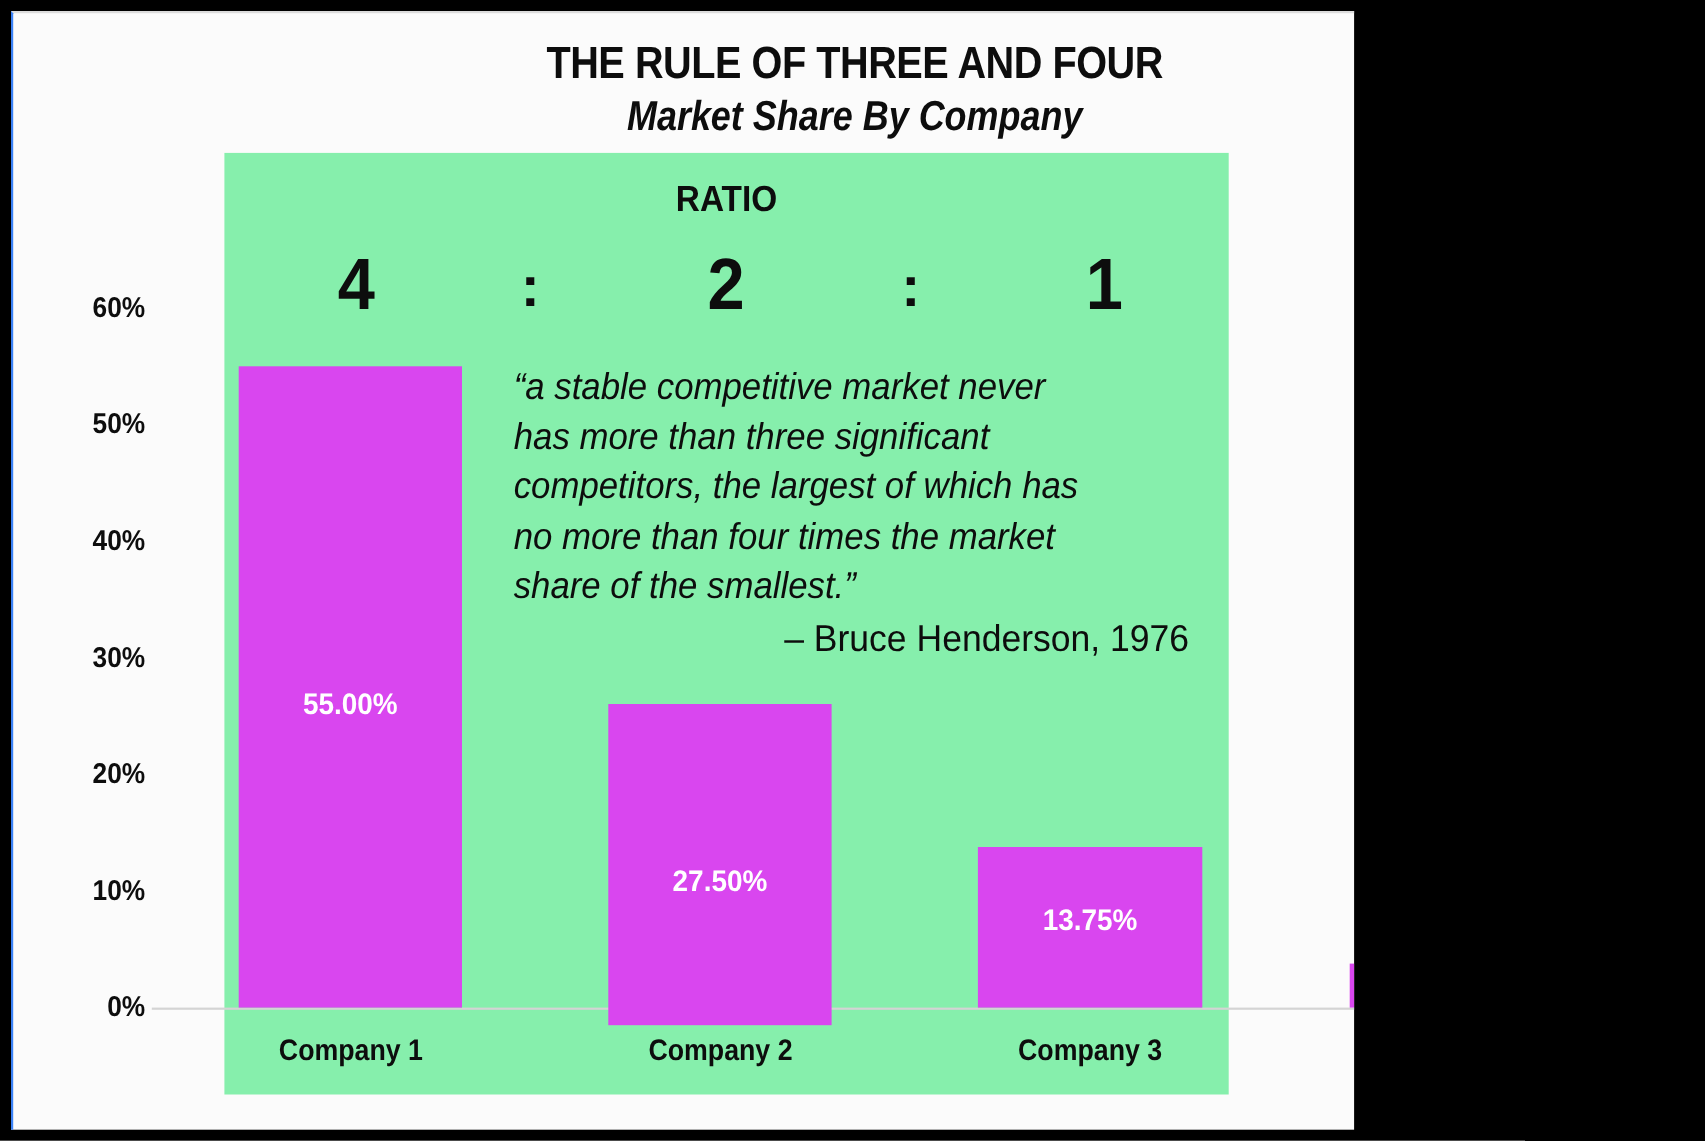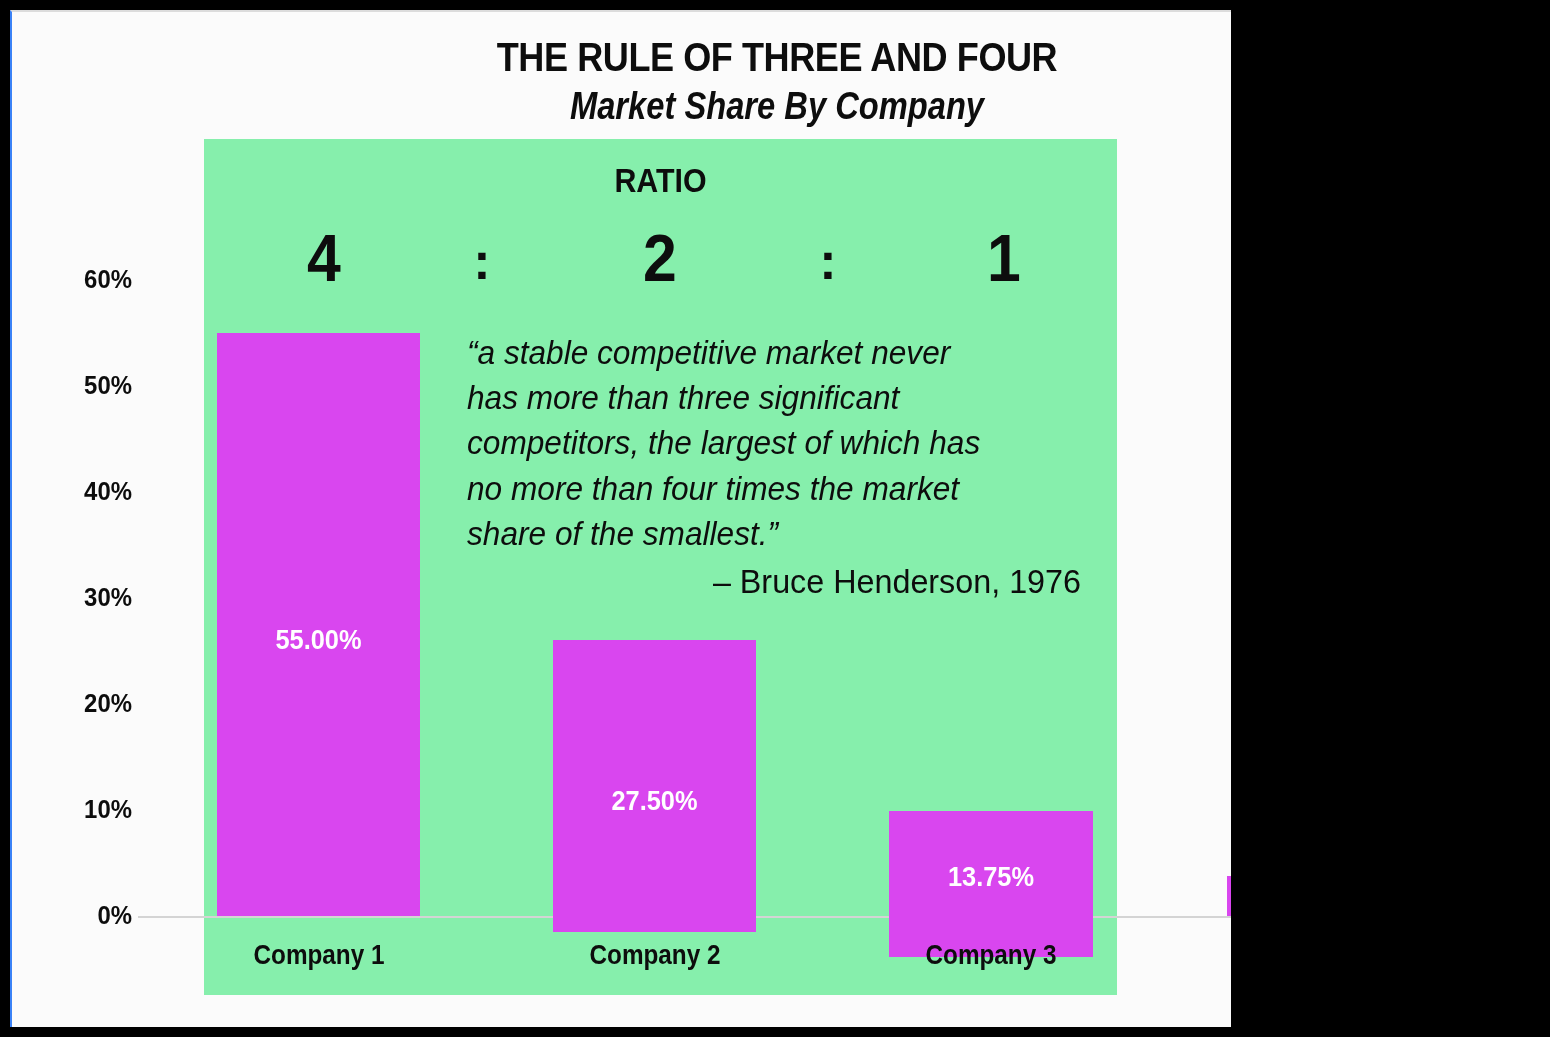--- a/index.html
+++ b/index.html
@@ -224,21 +224,21 @@
 
     <div id="bars-layer">
         <div class="bar" style="left: 205px; width: 203px; top: 321px; height: 583px;">
           <div class="bar-value" style="top: 291.5px;">55.00%</div>
         </div>
         <div class="cat-label" style="left: 167px; width: 280px;">Company 1</div>
         <div class="bar" style="left: 541px; width: 203px; top: 628px; height: 291.5px;">
           <div class="bar-value" style="top: 145.75px;">27.50%</div>
         </div>
         <div class="cat-label" style="left: 503px; width: 280px;">Company 2</div>
-        <div class="bar" style="left: 877px; width: 204px; top: 758.25px; height: 145.75px; margin-top: 41px;">
+        <div class="bar" style="left: 877px; width: 204px; top: 758.25px; height: 145.75px;">
           <div class="bar-value" style="top: 50.2837px;">13.75%</div>
         </div>
         <div class="cat-label" style="left: 839px; width: 280px;">Company 3</div>
         <div class="bar" style="left: 1215px; width: 203px; top: 864.25px; height: 39.75px;">
           <div class="bar-value" style="top: 4.875px;">3.75%</div>
         </div>
         <div class="cat-label" style="left: 1177px; width: 280px;">Others</div>
       </div>
 
   </div>

